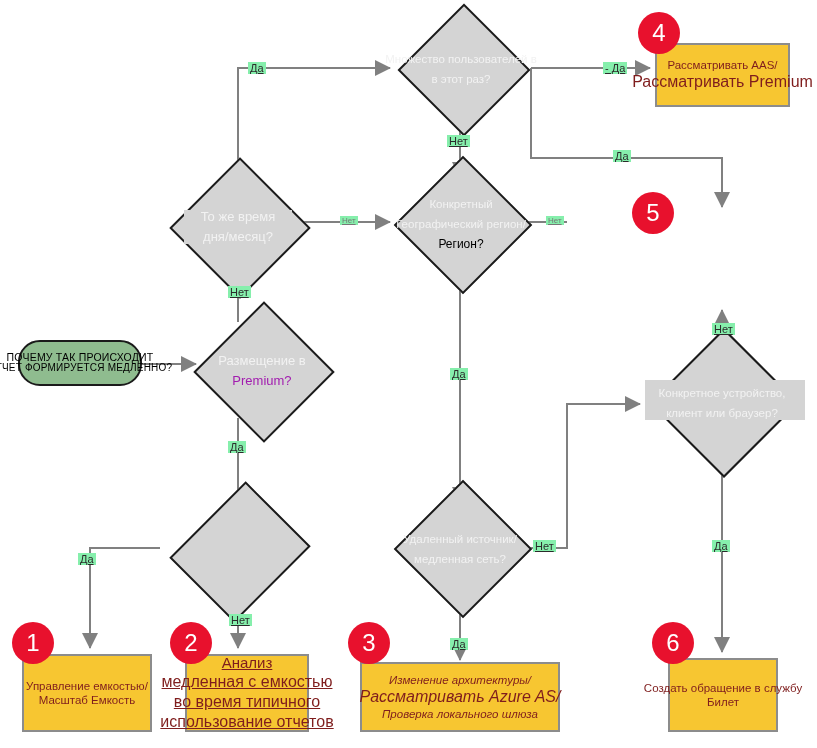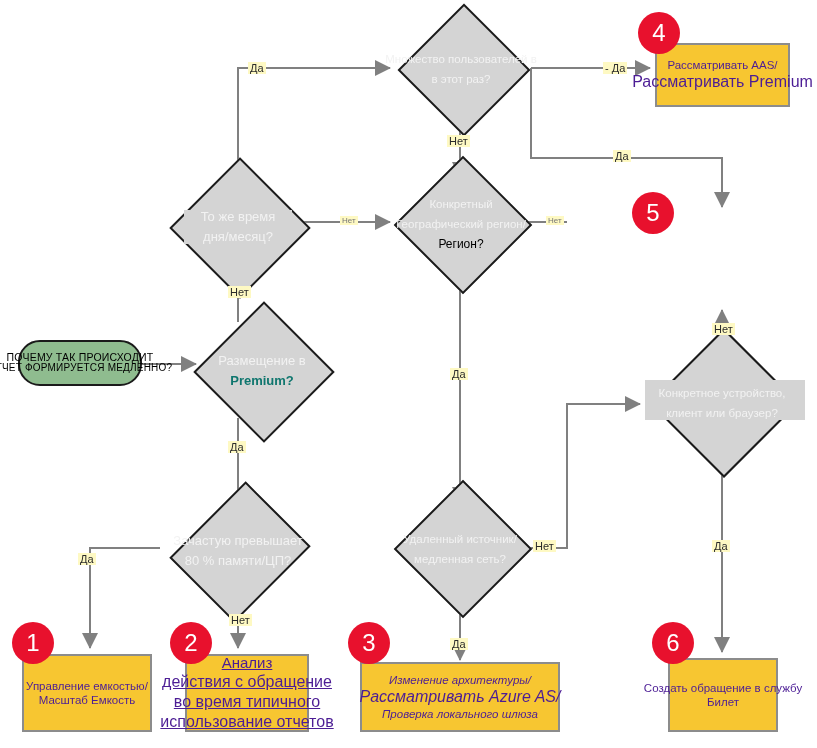--- a/index.html
+++ b/index.html
@@ -26,47 +26,47 @@
     transform:rotate(45deg);
     transform-origin:50% 50%;
   }
   .diamond .dlabel{
     position:absolute;left:50%;top:50%;transform:translate(-50%,-50%);
     text-align:center;line-height:1.25;white-space:nowrap;z-index:3;
     pointer-events:none;
   }
   .dlabel .w{color:#F2F2F2;font-size:13px;}
   .dlabel .wsm{color:#F2F2F2;font-size:11.5px;}
-  .dlabel .k{color:#0f766e;font-size:13px;font-weight:bold;}
+  .dlabel .k{color:#a21caf;font-size:13px;font-weight:normal;}
   .dlabel .kn{color:#000;font-size:12px;font-weight:normal;}
   .tbox{position:absolute;background:#D4D4D4;z-index:2;}
 
   
   .action{
     background:#F7C631;border:2px solid #8c8c8c;
     display:flex;flex-direction:column;align-items:center;justify-content:center;
-    color:#4c1d95;text-align:center;line-height:1.25;overflow:visible;
+    color:#7f1d1d;text-align:center;line-height:1.25;overflow:visible;
   }
   .action .big{font-size:13px;white-space:nowrap;}
   .action .med{font-size:11.5px;white-space:nowrap;}
   .action .sm{font-size:16px;white-space:nowrap;}
   .action .gap{height:8px;}
 
   
   .badge{
     position:absolute;width:42px;height:42px;border-radius:50%;
     background:#E8112D;color:#fff;font-size:24px;
     display:flex;align-items:center;justify-content:center;
     z-index:20;
   }
 
   
   .elabel{
-    position:absolute;font-size:11px;color:#2b2b2b;background:#fef9c3;
-    padding:0 2px;white-space:nowrap;z-index:10;
+    position:absolute;font-size:11px;color:#2b2b2b;background:#86efac;
+    padding:0 2px;white-space:nowrap;z-index:10;text-decoration:underline;
   }
   .elabel.tiny{font-size:8px;color:#777;}
 </style>
 </head>
 <body>
 
 <div id="canvas">
 
   <svg id="wires" viewBox="0 0 817 748">
     <defs>
@@ -145,24 +145,20 @@
     <div class="shape" style="left:22px;top:0px;width:94px;height:94px;"></div>
     <div class="dlabel">
       <div><span class="wsm">Конкретный</span></div>
       <div><span class="wsm">Географический регион/</span></div>
       <div><span class="kn">Регион?</span></div>
     </div>
   </div>
 
   <div class="node diamond" style="left:158px;top:506px;width:160px;height:88px;">
     <div class="shape" style="left:36px;top:-8px;width:88px;height:104px;"></div>
-    <div class="dlabel">
-      <div><span class="w">Зачастую превышает</span></div>
-      <div><span class="w">80 % памяти/ЦП?</span></div>
-    </div>
   </div>
 
   <div class="node diamond" style="left:390px;top:500px;width:140px;height:96px;">
     <div class="shape" style="left:24px;top:0px;width:94px;height:94px;"></div>
     <div class="dlabel">
       <div><span class="wsm">Удаленный источник/</span></div>
       <div><span class="wsm">медленная сеть?</span></div>
     </div>
   </div>
 
@@ -178,21 +174,21 @@
   <div class="node action" style="left:22px;top:654px;width:130px;height:78px;">
     <span class="med">Управление емкостью/</span>
     <span class="med">Масштаб Емкость</span>
   </div>
   <div class="badge" style="left:12px;top:622px;">
     <span>1</span>
   </div>
 
   <div class="node action" style="left:185px;top:654px;width:124px;height:78px;text-decoration:underline;">
     <span class="big" style="font-size:15px;">Анализ</span>
-    <span class="sm">действия с обращение</span>
+    <span class="sm">медленная с емкостью</span>
     <span class="sm">во время типичного</span>
     <span class="sm">использование отчетов</span>
   </div>
   <div class="badge" style="left:170px;top:622px;">
     <span>2</span>
   </div>
 
   <div class="node action" style="left:360px;top:662px;width:200px;height:70px;font-style:italic;">
     <span class="med">Изменение архитектуры/</span>
     <span class="sm">Рассматривать Azure AS/</span>

